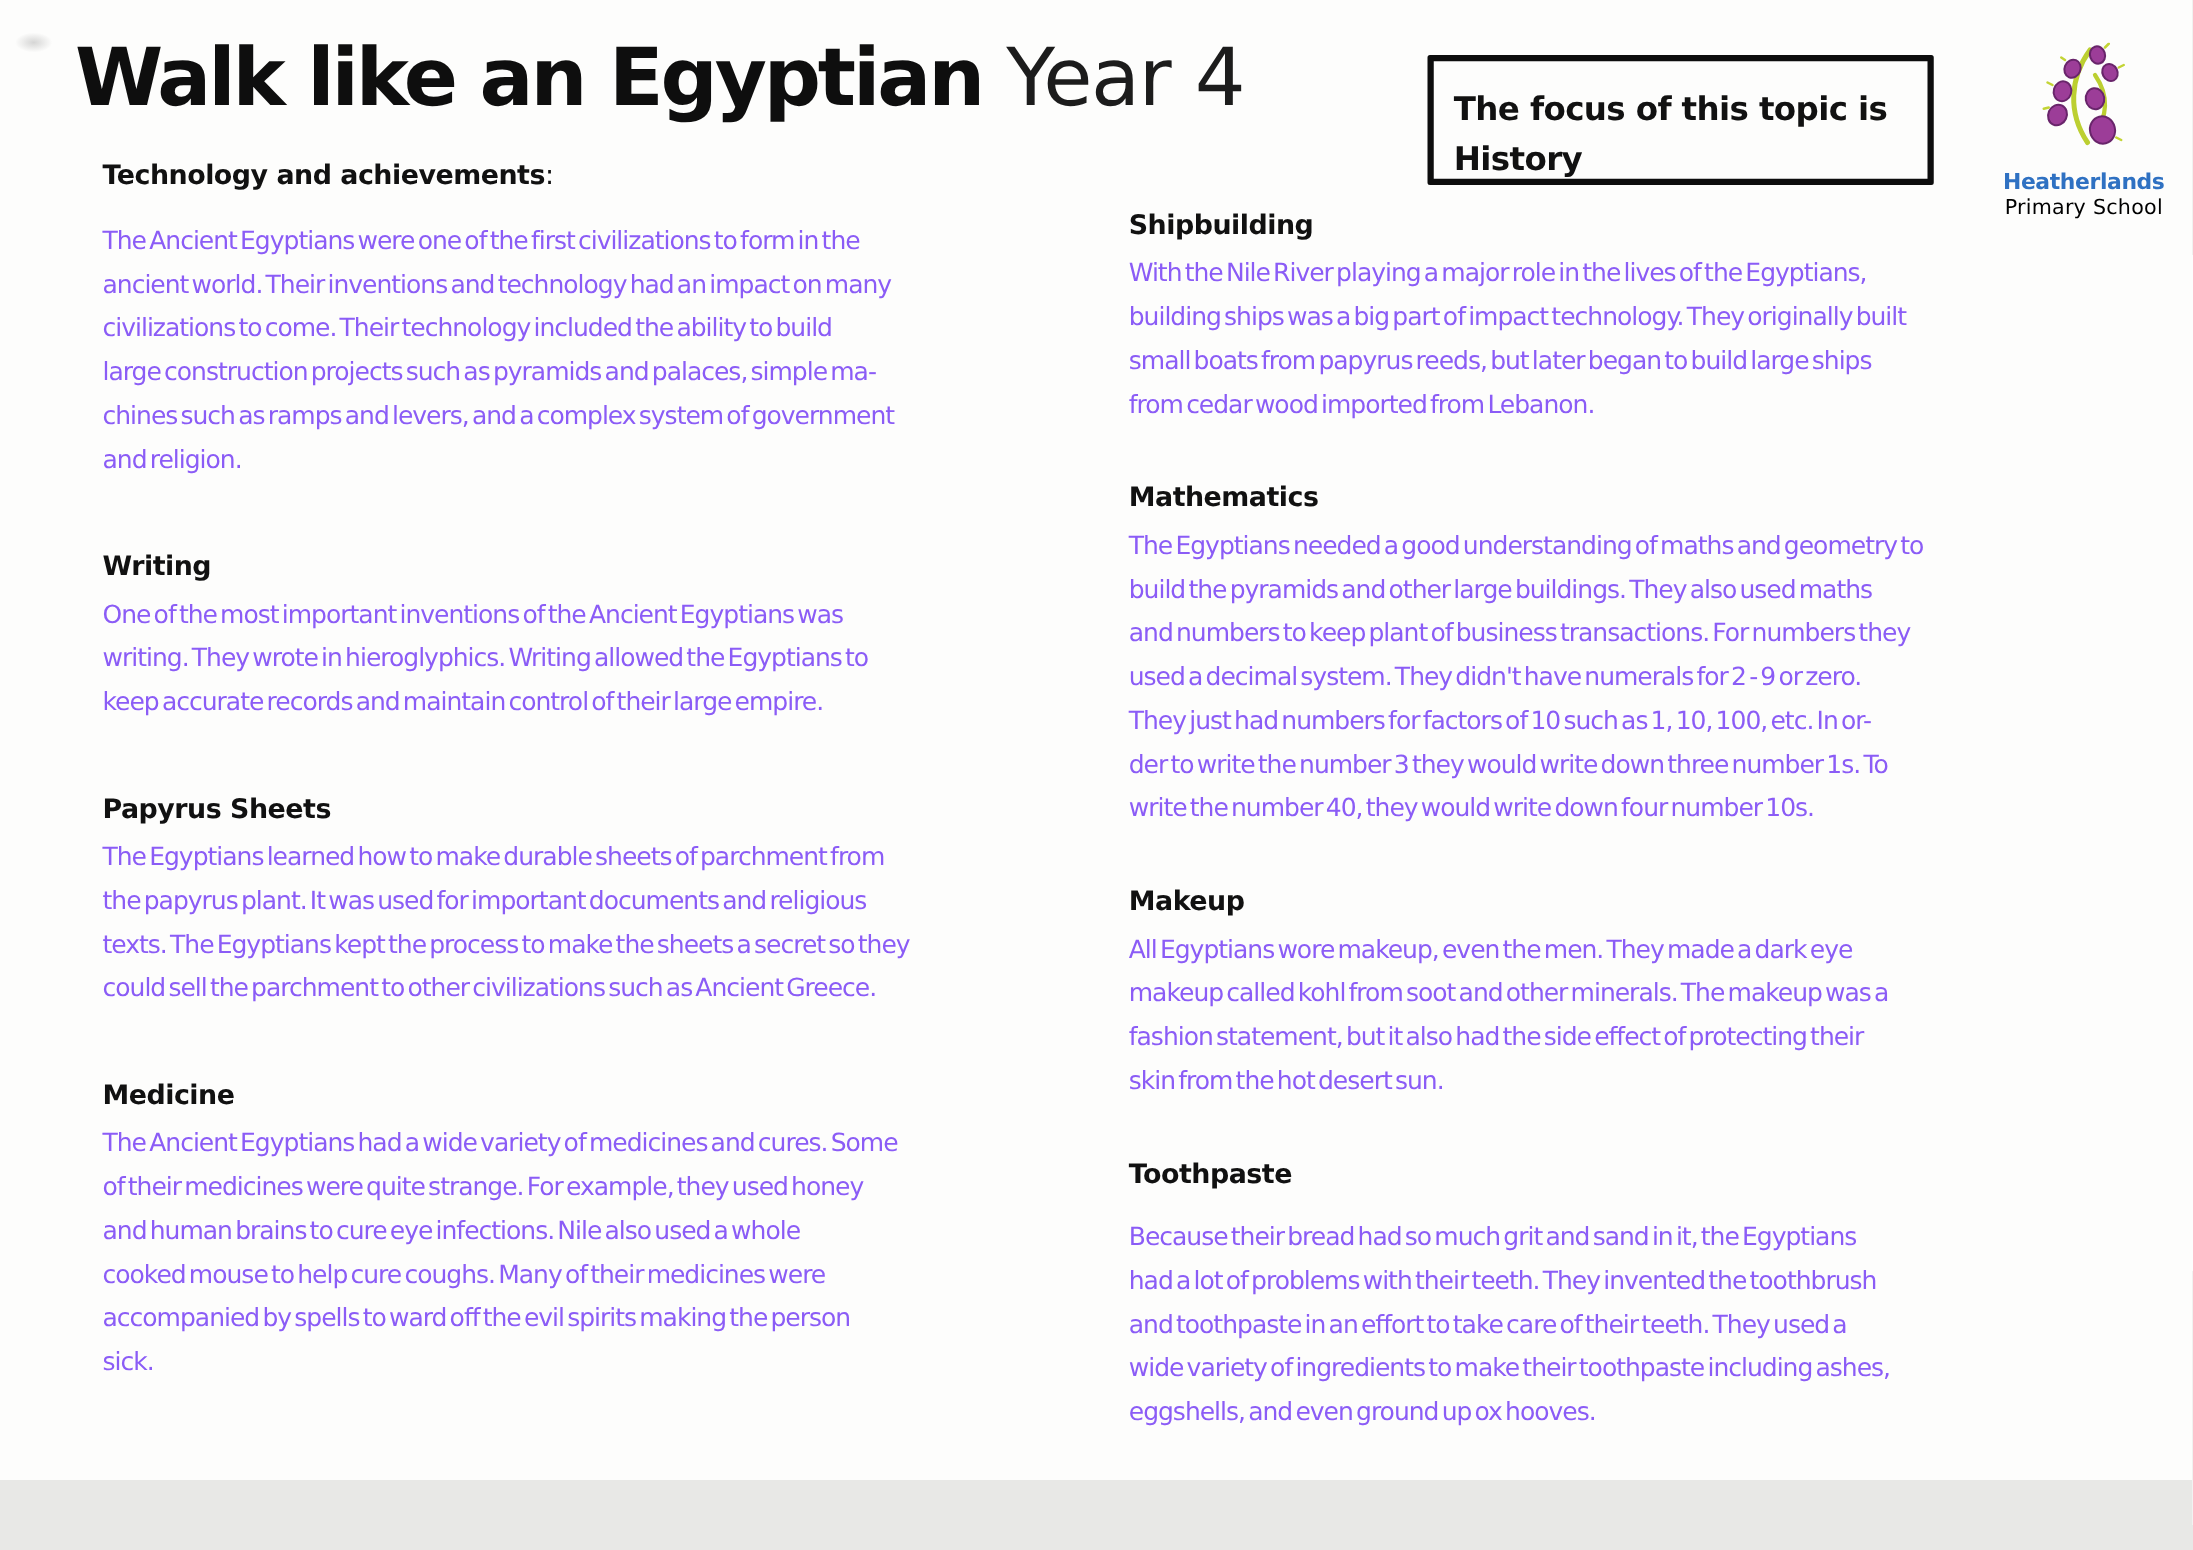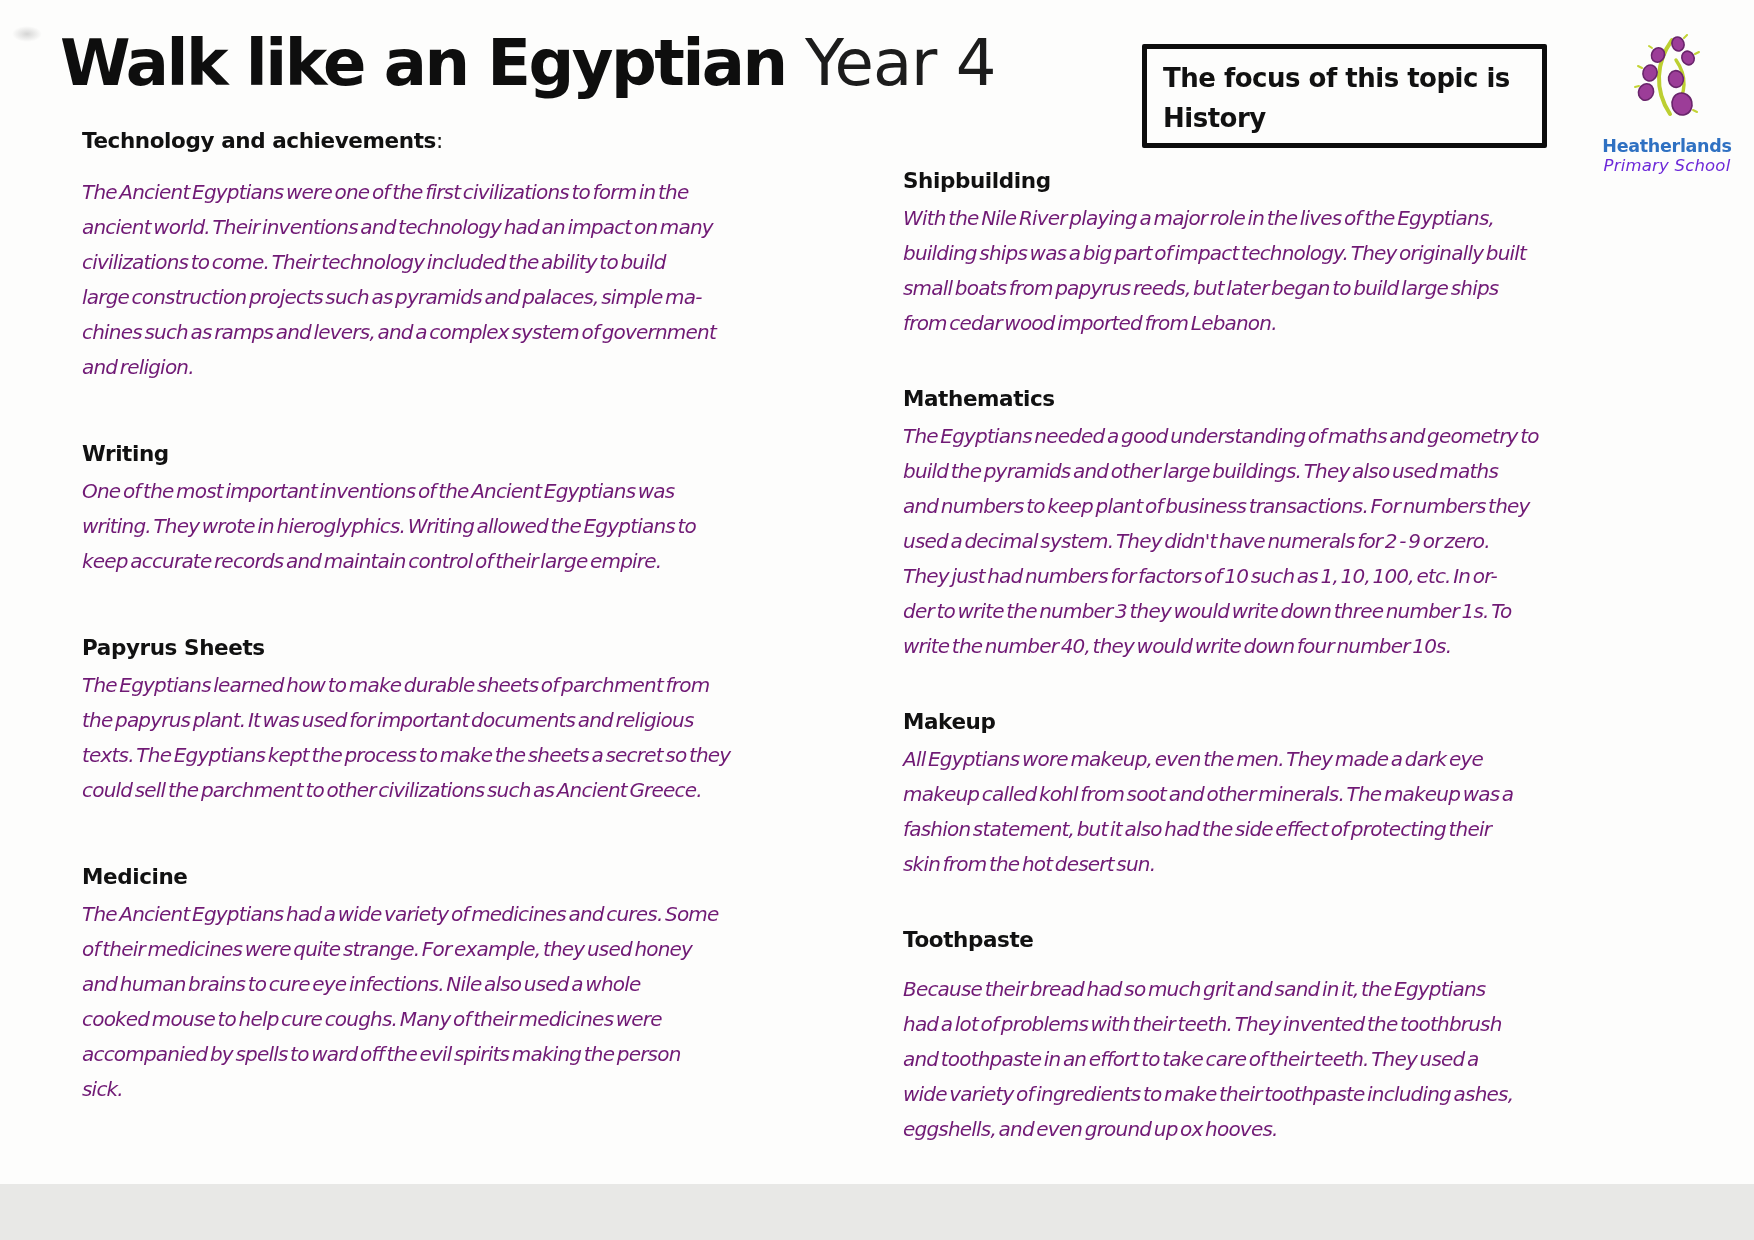--- a/index.html
+++ b/index.html
@@ -16,56 +16,56 @@
     position:absolute;left:60px;top:26px;
     font-size:64px;font-weight:bold;letter-spacing:-2.5px;
     color:#0e0e0e;white-space:nowrap;
   }
   .title .suffix{
     font-weight:400;letter-spacing:-1px;color:#1c1c1c;
   }
   .focus-box{
     position:absolute;left:1142px;top:44px;width:405px;height:104px;
     box-sizing:border-box;border:5px solid #0d0d0d;border-radius:2px;
-    background:#fdfdfc;padding:9px 16px 0 16px;
+    background:#fdfdfc;padding:19px 16px 0 16px;
   }
   .focus-box .fline{
     font-size:26px;font-weight:bold;letter-spacing:-0.5px;
     line-height:40px;color:#111;
   }
   
   .logo{
     position:absolute;left:1583px;top:34px;width:168px;
     text-align:center;
   }
   .logo svg{display:block;margin:0 auto;}
   .logo .name{
     font-size:17.5px;font-weight:bold;color:#2f71c2;
     letter-spacing:-0.3px;line-height:20px;margin-top:2px;
   }
   .logo .type{
-    font-size:16.5px;color:#6d28d9;letter-spacing:0.2px;line-height:19px;font-style:italic;
+    font-size:16.5px;color:#000000;letter-spacing:0.2px;line-height:19px;
   }
   
   .col{position:absolute;}
   .col-left{left:82px;top:127px;width:700px;}
   .col-right{left:903px;top:167px;width:785px;}
   .section{margin-bottom:55px;}
   .col-right .section{margin-bottom:44px;}
   .heading{
     font-size:21.5px;font-weight:bold;color:#111;
     letter-spacing:-0.4px;line-height:28px;margin-bottom:6px;
     white-space:nowrap;
   }
   .heading .suffix{font-weight:400;}
   .heading.gap{margin-bottom:20px;}
   .col-right .heading.gap{margin-bottom:18px;}
   .line{
-    font-size:20px;line-height:35px;color:#701a75;
-    letter-spacing:-0.8px;word-spacing:-3px;white-space:nowrap;font-style:italic;
+    font-size:20px;line-height:35px;color:#8b5cf6;
+    letter-spacing:-0.8px;word-spacing:-3px;white-space:nowrap;
   }
   
   .artifact{position:absolute;}
   .scan-line{
     left:0;top:1222px;width:348px;height:4px;border-radius:2px;
     background:linear-gradient(90deg,#1e1e1e 0%,#242424 40%,#555 62%,#9a9a9a 80%,rgba(190,190,190,0) 100%);
   }
   .scan-line-2{
     left:0;top:1228px;width:520px;height:1px;
     background:linear-gradient(90deg,rgba(120,120,120,.4),rgba(160,160,160,.15) 70%,transparent);

